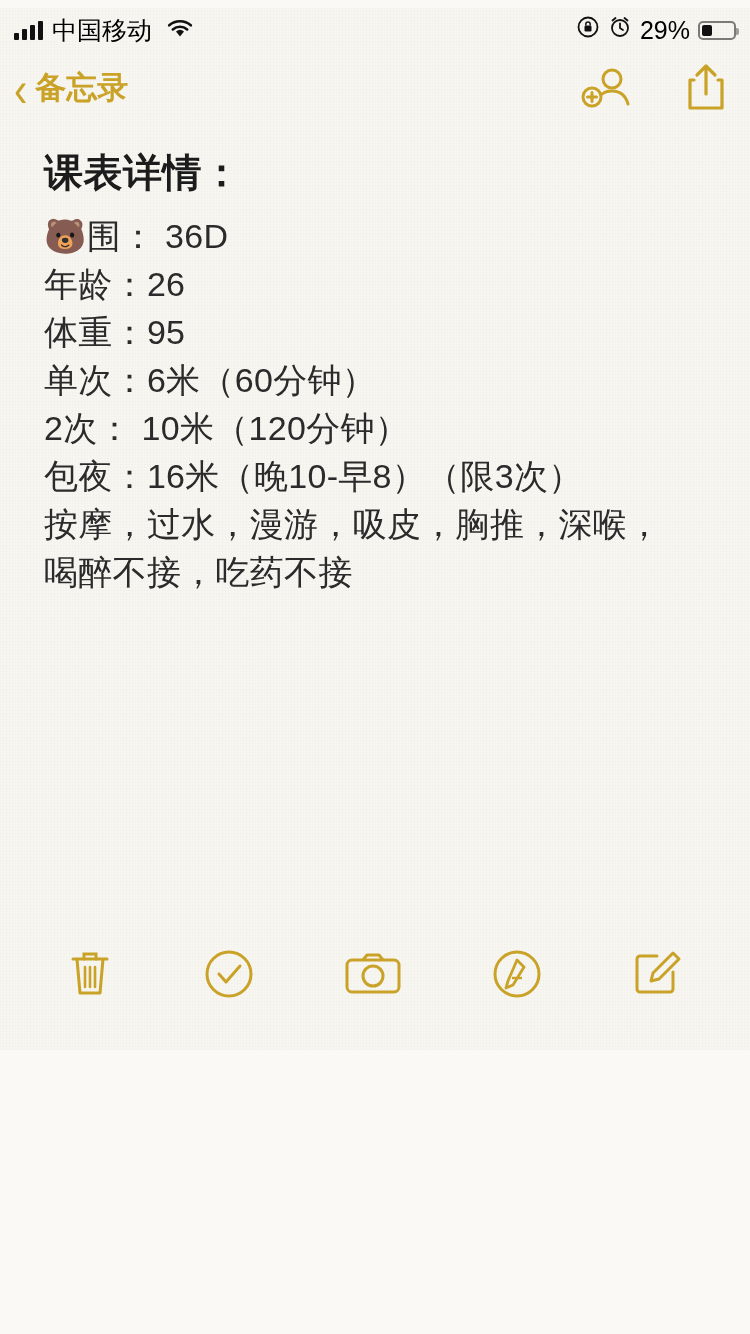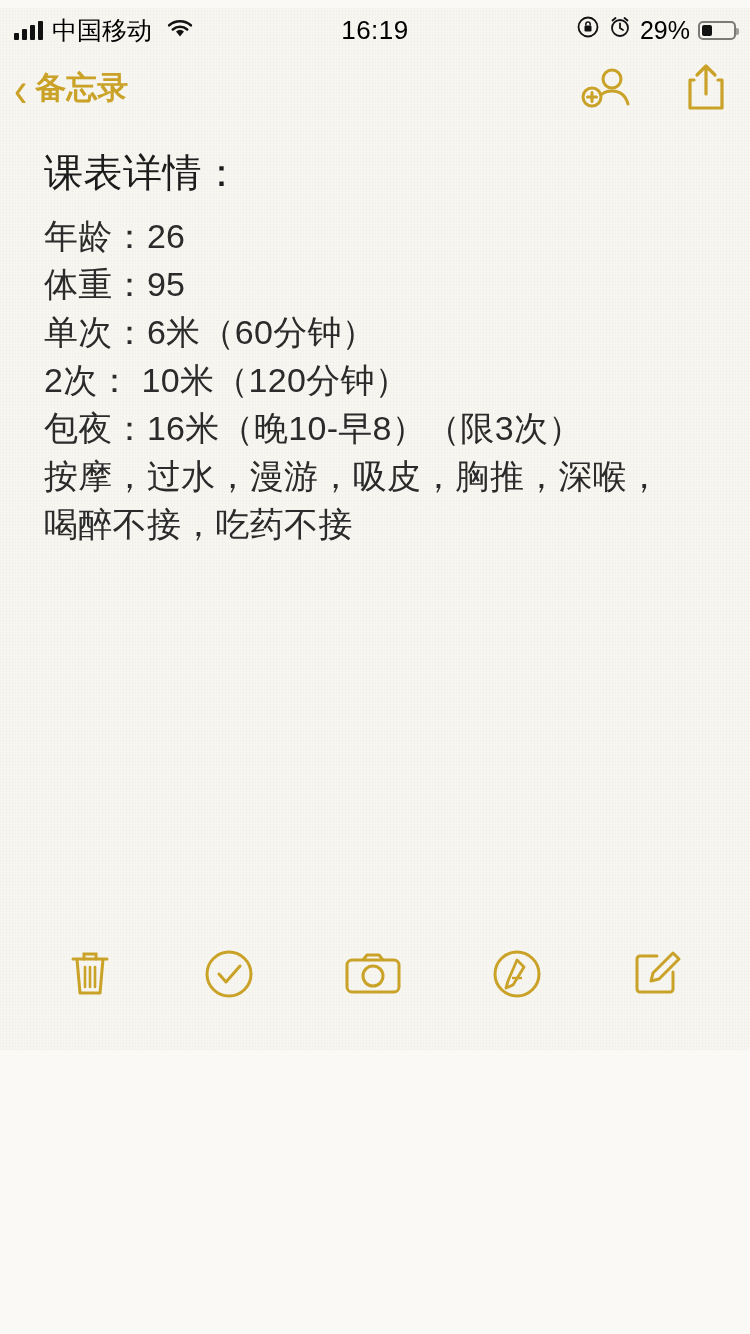--- a/index.html
+++ b/index.html
@@ -158,21 +158,21 @@
 
   
   .note {
     flex: 1 1 auto;
     padding: 22px 44px 0 44px;
     box-sizing: border-box;
     overflow: hidden;
   }
   .note-title {
     font-size: 39px;
-    font-weight: 400;
+    font-weight: 700;
     color: #1c1c1c;
     margin-bottom: 12px;
     letter-spacing: 0.5px;
   }
   .note-line {
     font-size: 34px;
     line-height: 48px;
     color: #2b2b2b;
     letter-spacing: 0.3px;
     white-space: pre-wrap;
@@ -221,21 +221,20 @@
       <span class="carrier">中国移动</span>
       <span class="wifi">
         <svg width="30" height="22" viewBox="0 0 30 22">
           <path d="M15 19.5l-4-5.1a6.4 6.4 0 018 0z" fill="#111"></path>
           <path d="M4.2 8.3a16.6 16.6 0 0121.6 0" stroke="#111" stroke-width="2.6" fill="none" stroke-linecap="round"></path>
           <path d="M7.8 12.4a11.2 11.2 0 0114.4 0" stroke="#111" stroke-width="2.6" fill="none" stroke-linecap="round"></path>
         </svg>
       </span>
     </div>
 
-    <div class="status-center">16:19</div>
 
     <div class="status-right">
       <span>
         <svg width="24" height="24" viewBox="0 0 24 24">
           <circle cx="12" cy="12" r="9.5" stroke="#111" stroke-width="1.8" fill="none"></circle>
           <rect x="8.5" y="10.5" width="7" height="6" rx="1.2" fill="#111"></rect>
           <path d="M9.8 10.5V9.2a2.2 2.2 0 014.4 0v1.3" stroke="#111" stroke-width="1.5" fill="none"></path>
         </svg>
       </span>
       <span>
@@ -270,20 +269,21 @@
         <svg width="44" height="52" viewBox="0 0 44 52">
           <path d="M22 4l-9 9M22 4l9 9M22 4v28" stroke="#c9a227" stroke-width="3.2" fill="none" stroke-linecap="round" stroke-linejoin="round"></path>
           <path d="M10 18H6v28h32V18h-4" stroke="#c9a227" stroke-width="3.2" fill="none" stroke-linecap="round" stroke-linejoin="round"></path>
         </svg>
       </span>
     </div>
   </div>
 
   <div class="note">
     <div class="note-title">课表详情：</div>
+    <div class="note-line">🐻围： 36D</div>
     <div class="note-line">年龄：26</div>
     <div class="note-line">体重：95</div>
     <div class="note-line">单次：6米（60分钟）</div>
     <div class="note-line">2次： 10米（120分钟）</div>
     <div class="note-line">包夜：16米（晚10-早8）（限3次）</div>
     <div class="note-line">按摩，过水，漫游，吸皮，胸推，深喉，</div>
     <div class="note-line">喝醉不接，吃药不接</div>
   </div>
 
   <div class="toolbar">

